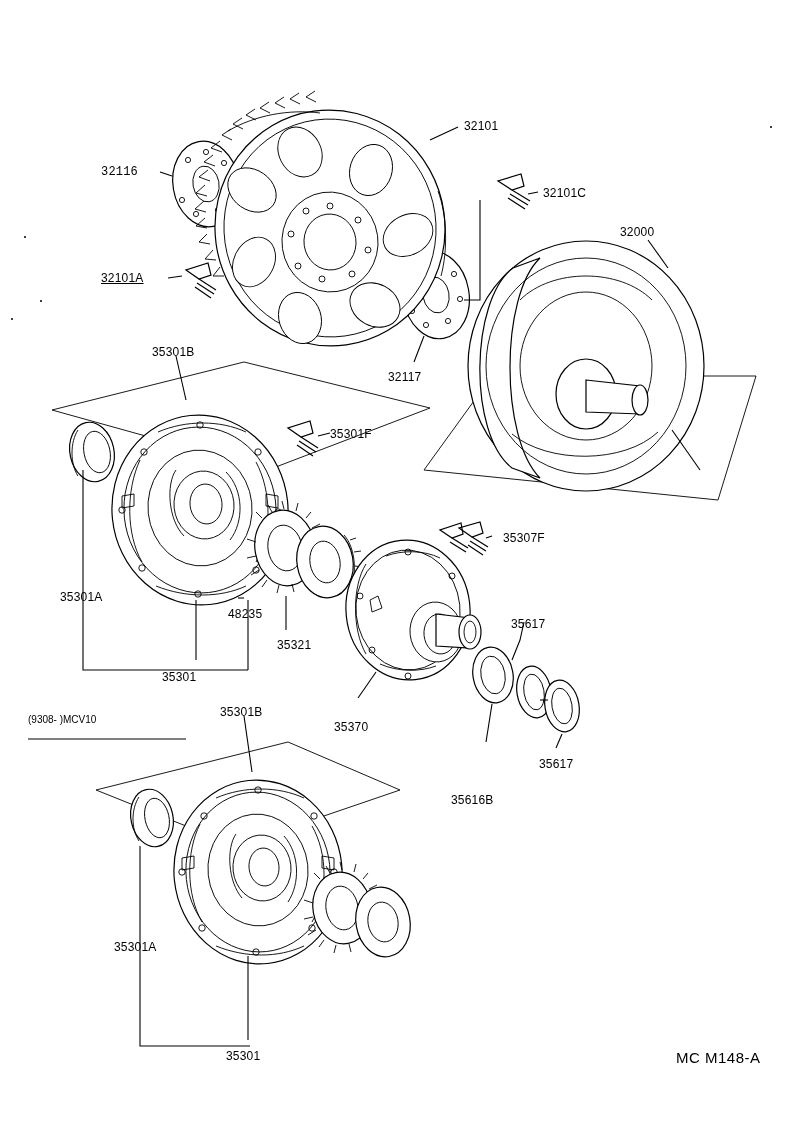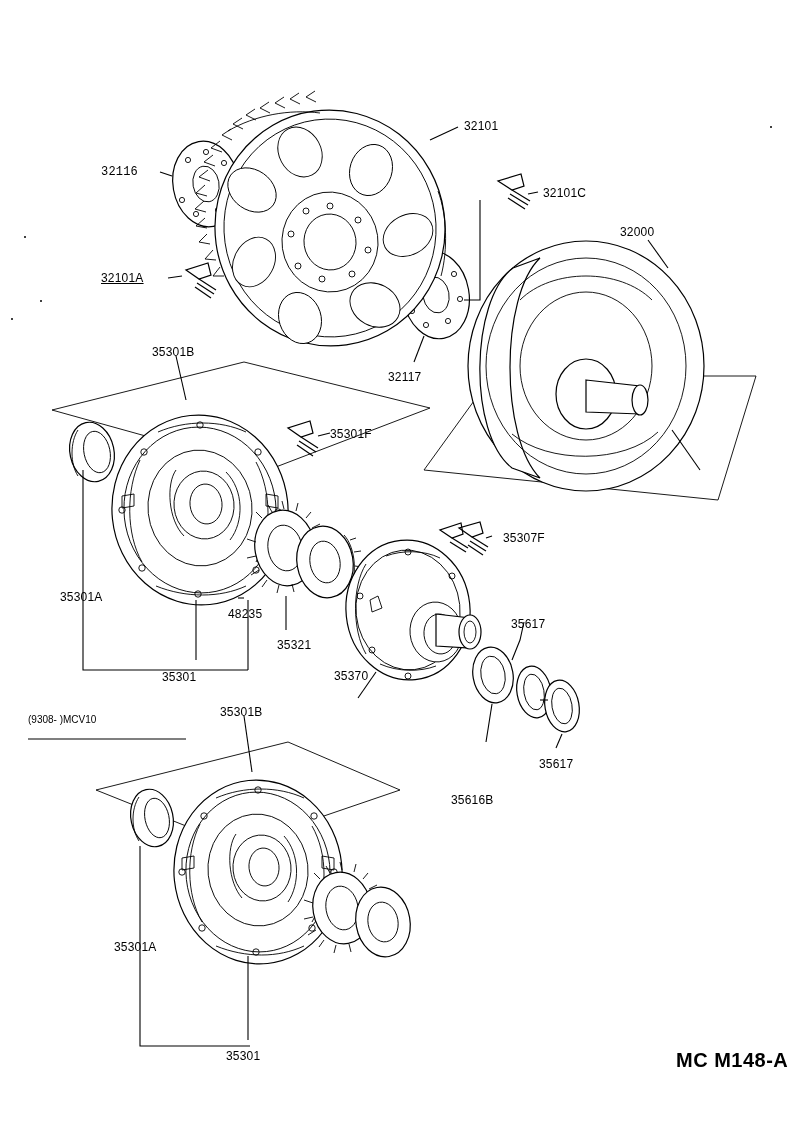--- a/index.html
+++ b/index.html
@@ -30,22 +30,22 @@
     font-size: 12px;
     color: #000000;
     white-space: nowrap;
     letter-spacing: 0.2px;
   }
   .lbl-variant {
     font-size: 10px;
     letter-spacing: 0px;
   }
   .lbl-foot {
-    font-size: 20px;
-    font-weight: bold;
+    font-size: 15px;
+    font-weight: normal;
     letter-spacing: 0.5px;
   }
   .speck {
     position: absolute;
     width: 2px;
     height: 2px;
     background: #000;
     border-radius: 50%;
   }
 </style>
@@ -401,21 +401,21 @@
   <div class="lbl" style="left:152px; top:345px;">35301B</div>
   <div class="lbl" style="left:330px; top:427px;">35301F</div>
   <div class="lbl" style="left:503px; top:531px;">35307F</div>
   <div class="lbl" style="left:60px;  top:590px;">35301A</div>
   <div class="lbl" style="left:228px; top:607px;">48235</div>
   <div class="lbl" style="left:277px; top:638px;">35321</div>
   <div class="lbl" style="left:162px; top:670px;">35301</div>
   <div class="lbl" style="left:511px; top:617px;">35617</div>
   <div class="lbl" style="left:451px; top:750px;margin-top:43px;">35616B</div>
   <div class="lbl" style="left:539px; top:757px;">35617</div>
-  <div class="lbl" style="left:334px; top:669px;">35370</div>
+  <div class="lbl" style="left:334px; top:720px;">35370</div>
   <div class="lbl" style="left:220px; top:705px;">35301B</div>
   <div class="lbl" style="left:114px; top:940px;">35301A</div>
   <div class="lbl" style="left:226px; top:1049px;">35301</div>
 
   <div class="lbl lbl-variant" style="left:28px; top:714px;">(9308-        )MCV10</div>
   <div class="lbl lbl-foot" style="left:676px; top:1049px;">MC  M148-A</div>
 
 </div>
 
 </body></html>

